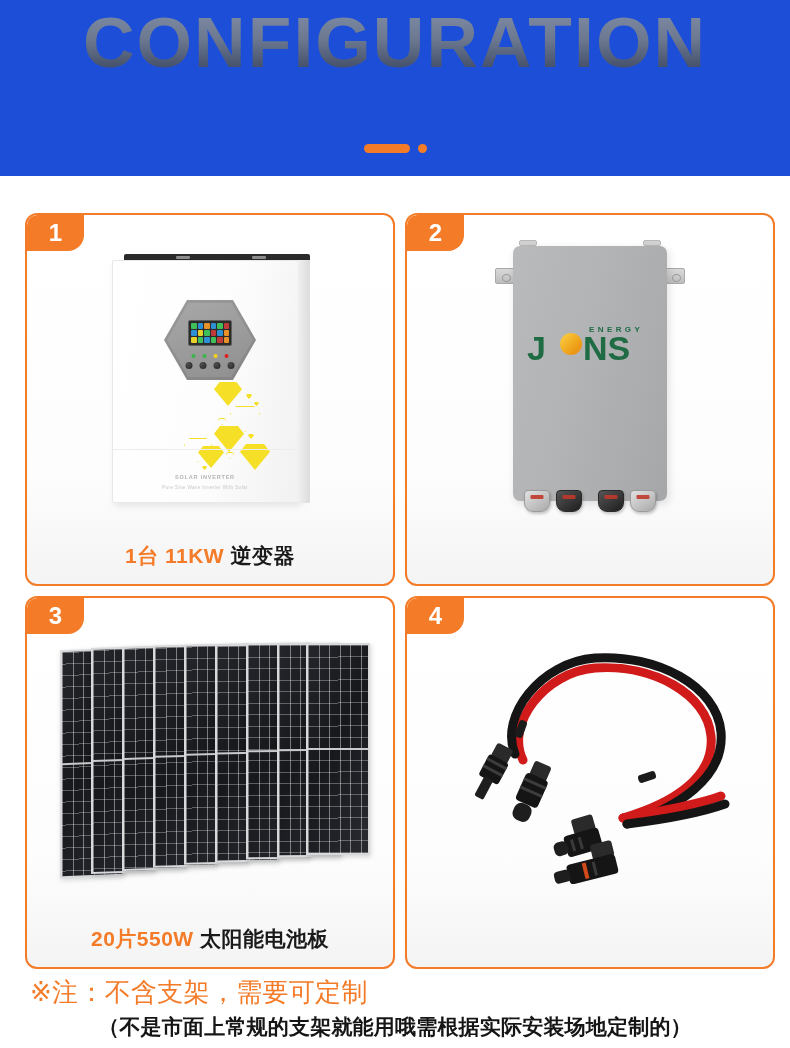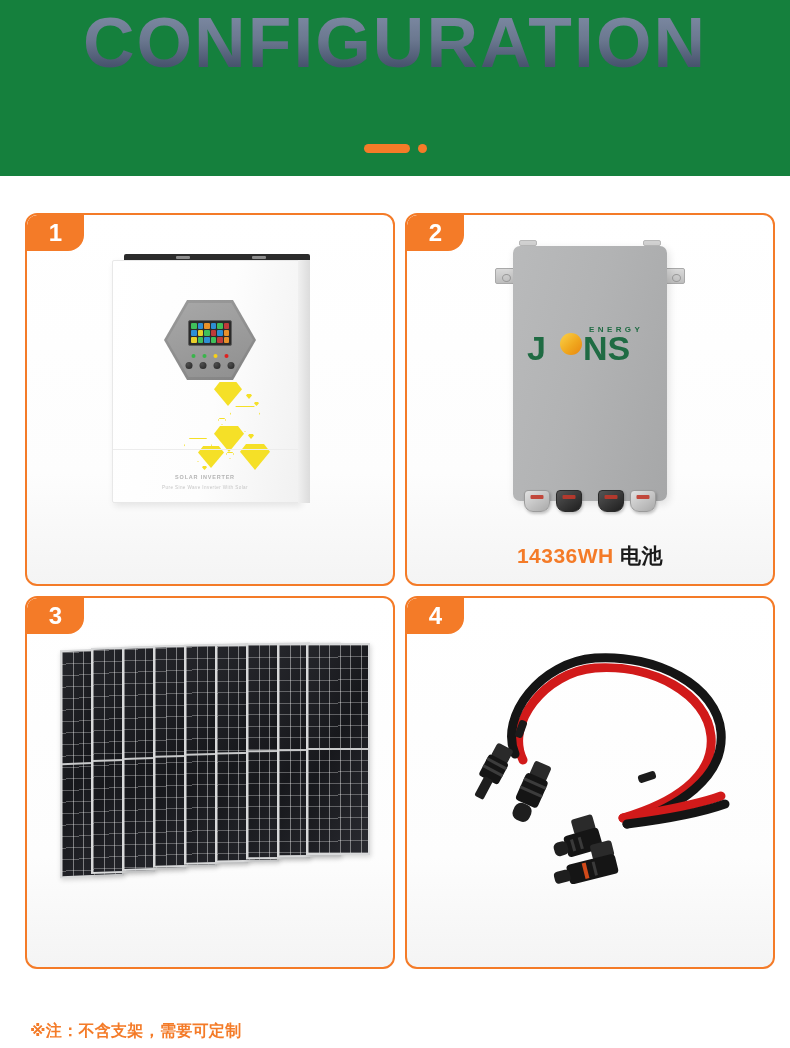--- a/index.html
+++ b/index.html
@@ -11,21 +11,21 @@
     font-family: "Liberation Sans", "DejaVu Sans", sans-serif;
     overflow: hidden;
     position: relative;
   }
 
   
   .header {
     position: relative;
     width: 790px;
     height: 176px;
-    background: #15803d;
+    background: #1d4ed8;
     overflow: hidden;
   }
   .header-ghost {
     position: absolute;
     top: 8px;
     left: 0;
     width: 790px;
     text-align: center;
     font-size: 70px;
     font-weight: bold;
@@ -368,22 +368,22 @@
 
   
   .footer {
     position: absolute;
     left: 0;
     bottom: 6px;
     width: 790px;
     padding: 0 16px;
   }
   .note-1 {
-    font-size: 16px;
-    font-weight: bold;
+    font-size: 26px;
+    font-weight: normal;
     color: #f47b28;
     text-align: left;
     padding-left: 14px;
     letter-spacing: 0.3px;
     line-height: 1.45;
     font-family: "Liberation Sans", "DejaVu Sans", sans-serif;
   }
   .note-2 {
     font-size: 21px;
     font-weight: bold;
@@ -460,20 +460,23 @@
           <span class="gem solid" style="left:52px;  top:52px;  width:6px;  height:5px;"></span>
           <span class="gem wire" style="left:22px;  top:36px;  width:8px;  height:7px;"></span>
           <span class="gem wire" style="left:30px;  top:70px;  width:8px;  height:7px;"></span>
           <span class="gem solid" style="left:6px;   top:84px;  width:5px;  height:4px;"></span>
         </div>
         <div class="inv-divider"></div>
         <div class="inv-label">SOLAR INVERTER</div>
         <div class="inv-sublabel">Pure Sine Wave Inverter With Solar</div>
       </div>
     </div>
+    <div class="caption">
+      <span class="hl">1台 11KW</span><span> 逆变器</span>
+    </div>
   </div>
 
   <div class="card">
     <div class="badge">2</div>
     <div class="card-stage">
       <div class="battery">
         <span class="bat-tab l"></span>
         <span class="bat-tab r"></span>
         <span class="bat-bracket l"></span>
         <span class="bat-bracket r"></span>
@@ -495,23 +498,20 @@
           </svg>
         </div>
         <div class="bat-terms">
           <span class="term silver"></span>
           <span class="term dark"></span>
           <span class="term dark" style="margin-left:10px"></span>
           <span class="term silver"></span>
         </div>
       </div>
     </div>
-    <div class="caption">
-      <span class="hl">14336WH</span><span> 电池</span>
-    </div>
   </div>
 
   <div class="card">
     <div class="badge">3</div>
     <div class="card-stage">
       <div class="panels">
         <div class="panel" style="left:0px;   top:6px;  height:228px; transform: skewY(-2.2deg);">
             <div class="panel-face"></div>
           </div>
         <div class="panel" style="left:31px;  top:4px;  height:226px; transform: skewY(-2.0deg);">
@@ -532,20 +532,23 @@
         <div class="panel" style="left:186px; top:0px;  height:216px; transform: skewY(-0.7deg);">
             <div class="panel-face"></div>
           </div>
         <div class="panel" style="left:217px; top:0px;  height:214px; transform: skewY(-0.4deg);">
             <div class="panel-face"></div>
           </div>
         <div class="panel" style="left:246px; top:0px;  height:212px; transform: skewY(-0.2deg);">
             <div class="panel-face"></div>
           </div>
       </div>
+    </div>
+    <div class="caption">
+      <span class="hl">20片550W</span><span> 太阳能电池板</span>
     </div>
   </div>
 
   <div class="card">
     <div class="badge">4</div>
     <div class="card-stage">
       <div class="cables">
         <svg width="290" height="270" viewBox="0 0 290 270">
 
           <path d="M78 132 C 60 96, 100 44, 150 40 C 208 36, 262 66, 266 108
@@ -590,13 +593,14 @@
           </g>
         </svg>
       </div>
     </div>
   </div>
 
 </div>
 
 <div class="footer">
   <div class="note-1">※注：不含支架，需要可定制</div>
+  <div class="note-2">（不是市面上常规的支架就能用哦需根据实际安装场地定制的）</div>
 </div>
 
 </body></html>

